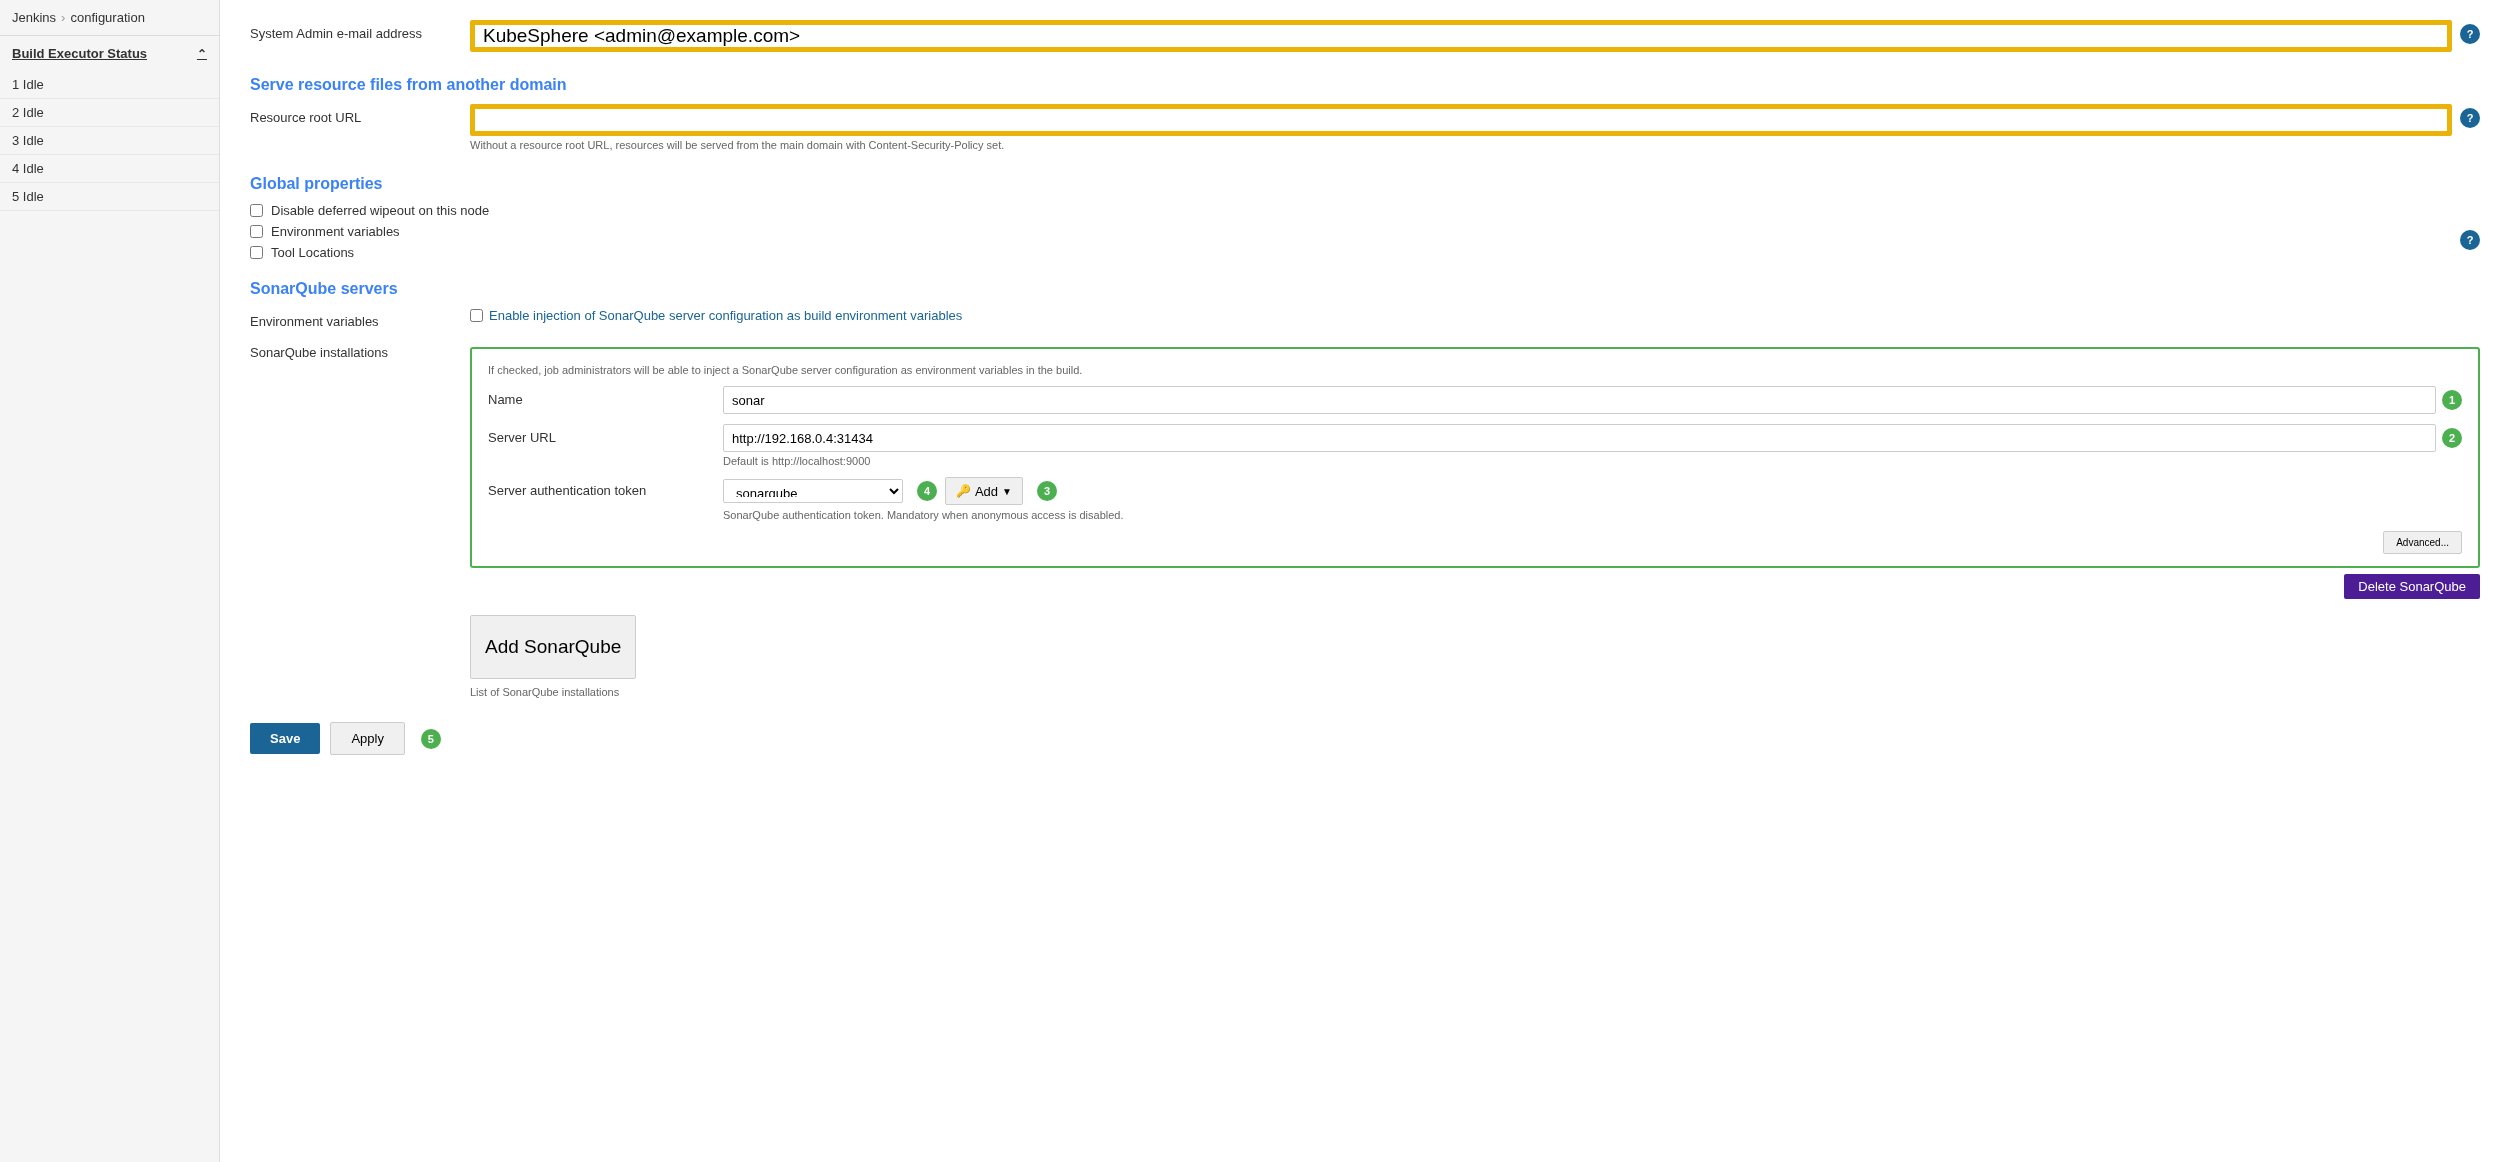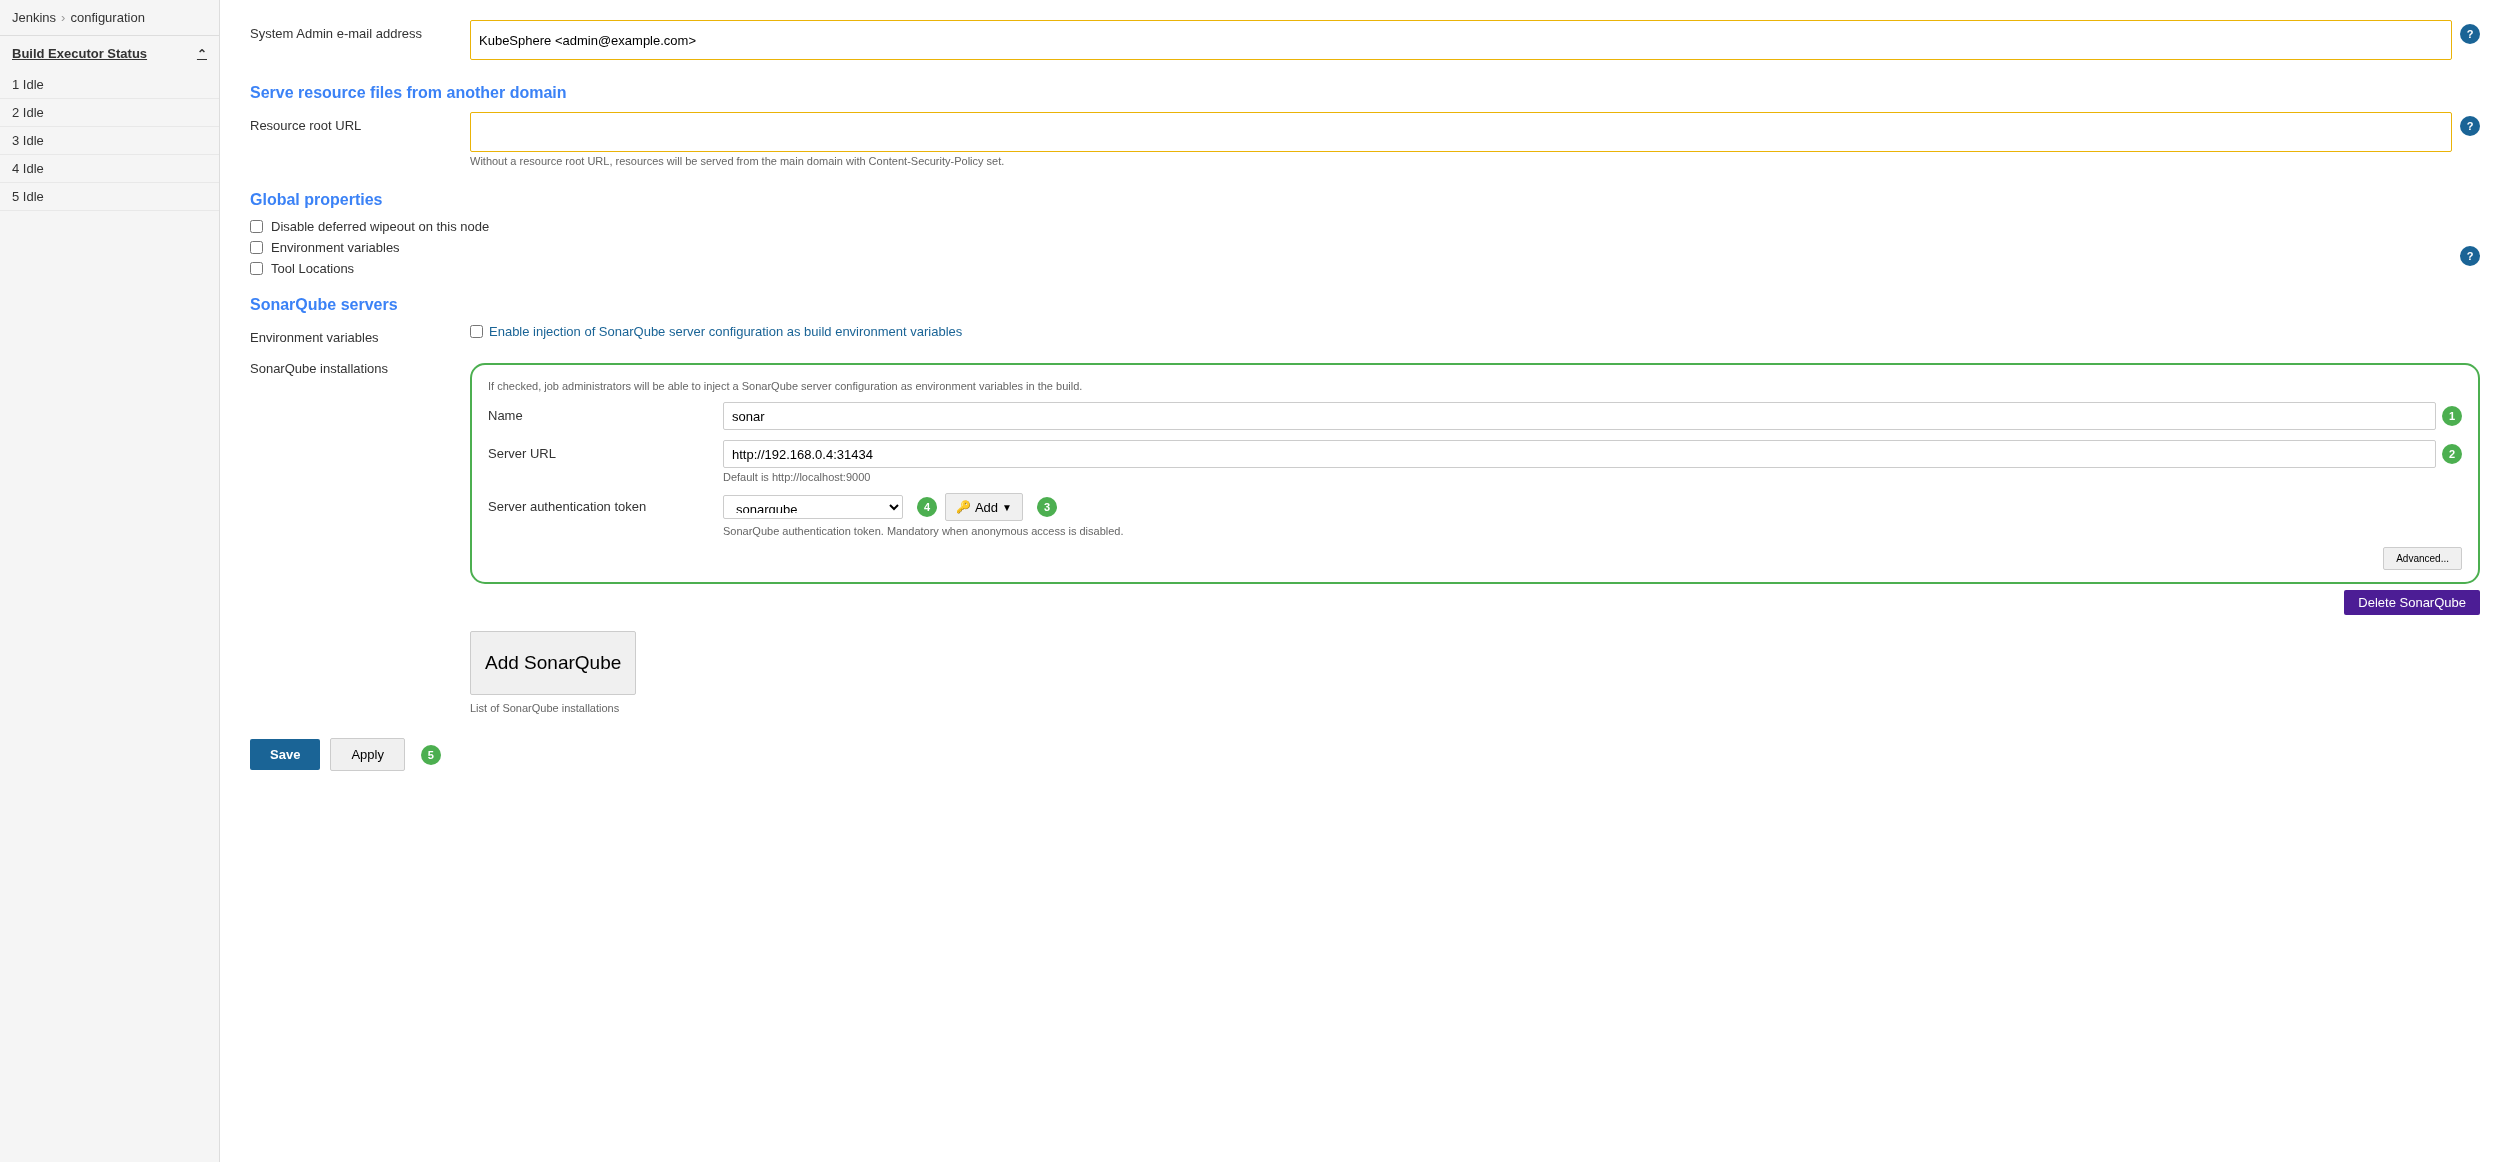--- a/index.html
+++ b/index.html
@@ -76,25 +76,25 @@
       color: #333;
     }
     .form-control-area {
       flex: 1;
       display: flex;
       flex-direction: column;
     }
     .form-input {
       width: 100%;
       padding: 5px 8px;
-      border: 1px solid #eab308;
-      border-radius: 2px;
-      font-size: 13px;
+      border: 5px solid #eab308;
+      border-radius: 2px;
+      font-size: 19px;
       background: #fff;
-      height: 40px;
+      height: 32px;
     }
     .form-hint {
       font-size: 11px;
       color: #666;
       margin-top: 3px;
     }
 
     
     .help-icon {
       width: 20px;
@@ -119,21 +119,21 @@
       align-items: center;
       margin-bottom: 6px;
     }
     .checkbox-row input[type="checkbox"] {
       margin-right: 8px;
     }
 
     
     .sonar-box {
       border: 2px solid #4caf50;
-      border-radius: 15px;
+      border-radius: 3px;
       padding: 12px 16px;
       margin-top: 8px;
       background: #fff;
     }
     .sonar-inner-row {
       display: flex;
       align-items: flex-start;
       margin-bottom: 10px;
     }
     .sonar-label {

